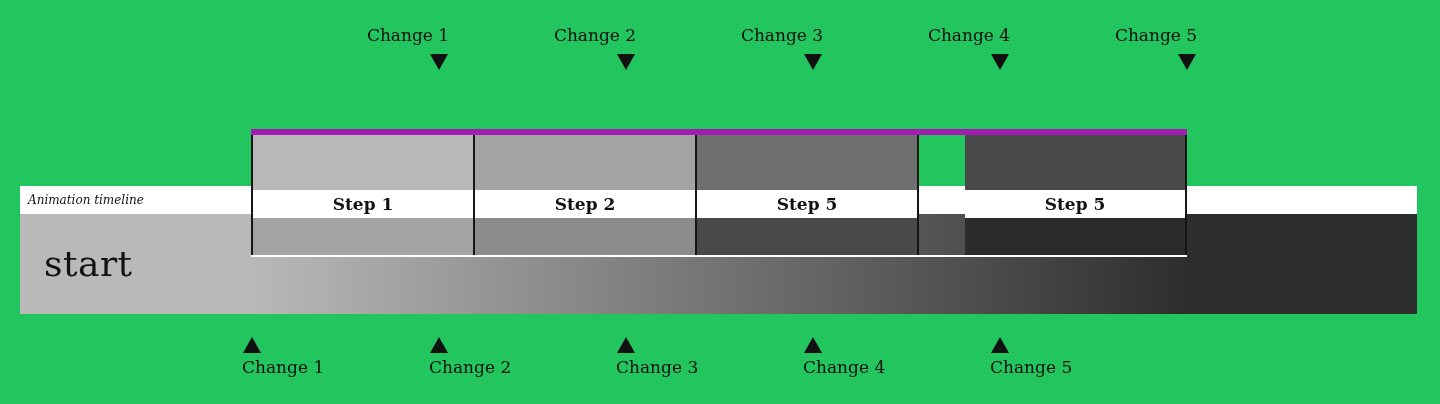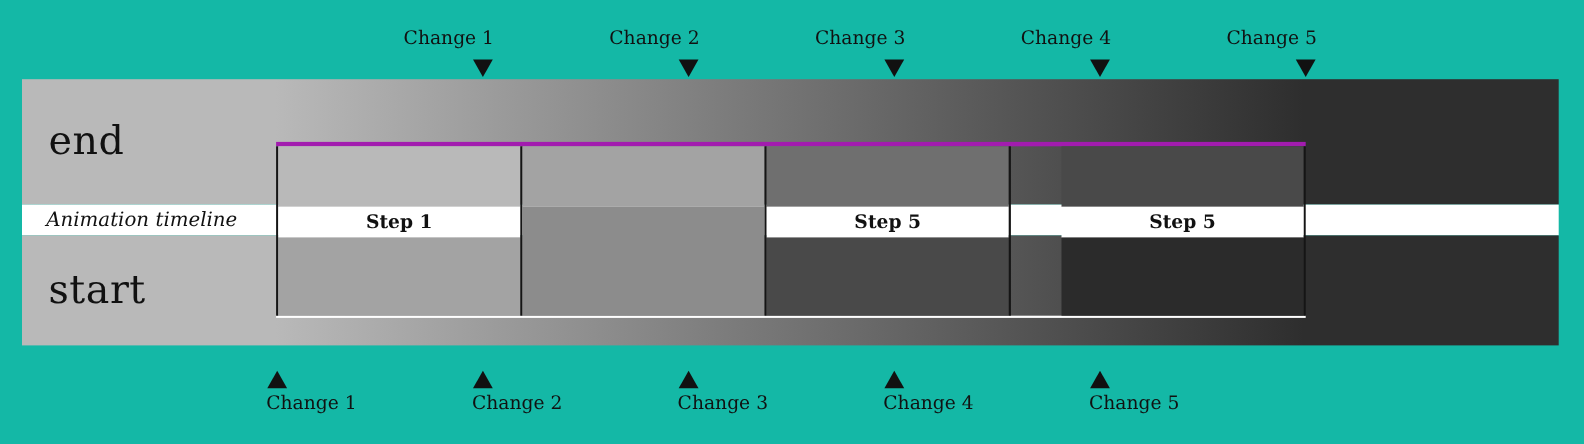--- a/index.html
+++ b/index.html
@@ -1,19 +1,19 @@
 <!DOCTYPE html>
 <html><head>
 <meta charset="utf-8">
 <style>
   html,body{margin:0;padding:0;background:#fff;}
   .canvas{
     position:relative;
     width:1440px;height:404px;
-    background:#14b8a6;
+    background:#22c55e;
     font-family:"DejaVu Serif", serif;
     color:#111;
     overflow:hidden;
   }
   
   .bar{
     position:absolute;left:20px;width:1397px;
     background:linear-gradient(90deg,#b9b9b9 0px,#b9b9b9 230px,#2e2e2e 1165px,#2e2e2e 100%);
     display:flex;align-items:center;
   }
@@ -22,26 +22,26 @@
   .bar-word{
     margin-left:24px;
     font-size:36px;line-height:1;letter-spacing:0.5px;
   }
   
   .strip{
     position:absolute;left:20px;top:186px;width:1397px;height:28px;
     background:#ffffff;display:flex;align-items:center;
   }
   .strip-label{
-    margin-left:22px;font-style:italic;font-size:18px;line-height:1;
+    margin-left:8px;font-style:italic;font-size:12px;line-height:1;
   }
   
   .steps-row{
-    position:absolute;left:251px;top:129px;width:936px;height:160px;
-    border-top:4px solid #a21caf;border-bottom:2px solid #ffffff;
+    position:absolute;left:251px;top:129px;width:936px;height:128px;
+    border-top:6px solid #a21caf;border-bottom:2px solid #ffffff;
     box-sizing:border-box;
     display:flex;
   }
   .step-cell{
     flex:1 1 0;display:flex;flex-direction:column;
     border-left:2px solid #151515;box-sizing:border-box;
   }
   .step-cell:last-child{border-right:2px solid #151515;padding-left:46px;}
   .fill-end{height:55px;}
   .step-band{
@@ -74,23 +74,20 @@
   <span class="chg chg-top ct3">Change 3</span>
   <span class="chg chg-top ct4">Change 4</span>
   <span class="chg chg-top ct5">Change 5</span>
 
   <span class="tri tri-down t1"></span>
   <span class="tri tri-down t2"></span>
   <span class="tri tri-down t3"></span>
   <span class="tri tri-down t4"></span>
   <span class="tri tri-down t5"></span>
 
-  <div class="bar bar-end">
-    <span class="bar-word">end</span>
-  </div>
 
   <div class="strip">
     <span class="strip-label">Animation timeline</span>
   </div>
 
   <div class="bar bar-start">
     <span class="bar-word">start</span>
   </div>
 
   <div class="steps-row">
@@ -98,20 +95,23 @@
     <div class="step-cell">
       <div class="fill-end" style="background-color: rgb(185, 185, 185);"></div>
       <div class="step-band">
         <span>Step 1</span>
       </div>
       <div class="fill-start" style="background-color: rgb(163, 163, 163);"></div>
     </div>
 
     <div class="step-cell">
       <div class="fill-end" style="background-color: rgb(163, 163, 163);"></div>
+      <div class="step-band">
+        <span>Step 2</span>
+      </div>
       <div class="fill-start" style="background-color: rgb(140, 140, 140);"></div>
     </div>
 
 
     <div class="step-cell">
       <div class="fill-end" style="background-color: rgb(111, 111, 111);"></div>
       <div class="step-band">
         <span>Step 5</span>
       </div>
       <div class="fill-start" style="background-color: rgb(73, 73, 73);"></div>

